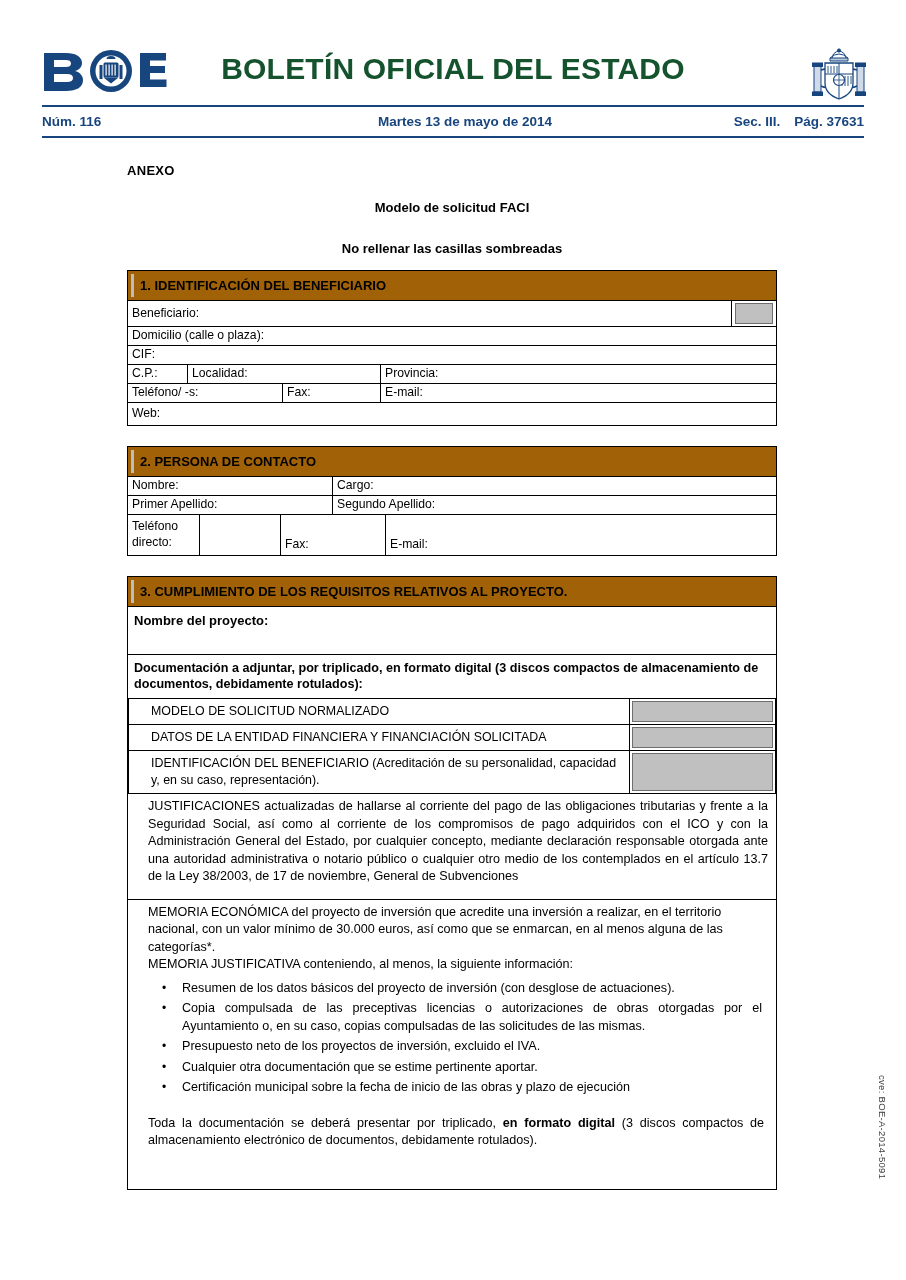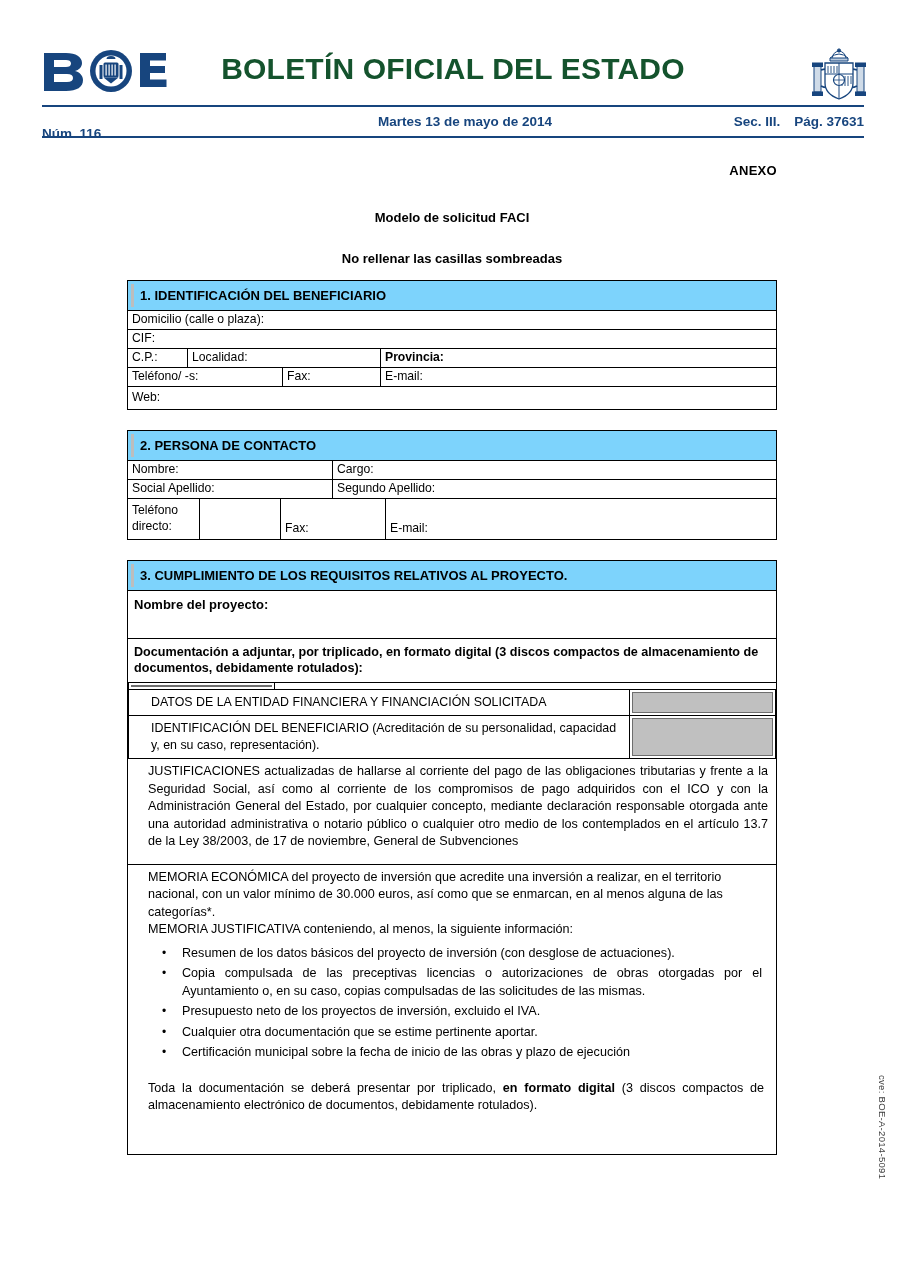--- a/index.html
+++ b/index.html
@@ -56,37 +56,37 @@
     background: #17457e;
   }
   .meta-row {
     position: absolute;
     left: 42px; top: 111px;
     width: 822px; height: 24px;
     font-size: 13.5px;
     font-weight: bold;
     color: #17457e;
   }
-  .meta-left  { position: absolute; left: 0; top: 15px; }
+  .meta-left  { position: absolute; left: 0; top: 3px; }
   .meta-center{ position: absolute; left: 12px; top: 3px; width: 822px; text-align: center; }
   .meta-right { position: absolute; right: 0; top: 3px; text-align: right; white-space: nowrap; }
   .meta-sec   { margin-right: 14px; }
 
   
   .doc-body {
     position: absolute;
     left: 127px; top: 163px;
     width: 650px;
   }
 
   .anexo-title {
-    text-align: right;
+    text-align: left;
     font-size: 13px;
     font-weight: bold;
-    margin: 0 0 32px 0;
+    margin: 0 0 22px 0;
     letter-spacing: 0.3px;
   }
   .doc-subtitle {
     text-align: center;
     font-size: 13px;
     font-weight: bold;
     margin: 0 0 26px 0;
   }
   .doc-note {
     text-align: center;
@@ -96,21 +96,21 @@
   }
 
   
   .block {
     border: 1.6px solid #000;
     width: 650px;
     background: #fff;
     margin-bottom: 20px;
   }
   .block-header {
-    background: #7dd3fc;
+    background: #a16207;
     border-bottom: 1.6px solid #000;
     padding: 7px 4px 7px 12px;
     font-size: 13px;
     font-weight: bold;
     position: relative;
   }
   .block-header::before {
     content: "";
     position: absolute;
     left: 3px; top: 3px; bottom: 3px;
@@ -329,33 +329,39 @@
 
 <div class="doc-body">
 
   <div class="anexo-title">ANEXO</div>
   <div class="doc-subtitle">Modelo de solicitud FACI</div>
   <div class="doc-note">No rellenar las casillas sombreadas</div>
 
   <div class="block">
     <div class="block-header">1. IDENTIFICACIÓN DEL BENEFICIARIO</div>
 
+    <div class="frow">
+      <div class="fcell" style="width:604px;border-right:1px solid #000;">Beneficiario:</div>
+      <div class="fcell" style="width:44px;padding:2px 3px;">
+        <div class="shade-pill" style="width:100%;"></div>
+      </div>
+    </div>
 
     <div class="frow">
       <div class="fcell" style="width:648px;">Domicilio (calle o plaza):</div>
     </div>
 
     <div class="frow">
       <div class="fcell" style="width:648px;">CIF:</div>
     </div>
 
     <div class="frow">
       <div class="fcell" style="width:60px;">C.P.:</div>
       <div class="fcell" style="width:193px;">Localidad:</div>
-      <div class="fcell" style="width:395px;font-weight:bold;">Provincia:</div>
+      <div class="fcell" style="width:395px;">Provincia:</div>
     </div>
 
     <div class="frow">
       <div class="fcell" style="width:155px;">Teléfono/ -s:</div>
       <div class="fcell" style="width:98px;">Fax:</div>
       <div class="fcell" style="width:395px;">E-mail:</div>
     </div>
 
     <div class="frow">
       <div class="fcell" style="width:648px;height:22px;">Web:</div>
@@ -364,41 +370,42 @@
 
   <div class="block">
     <div class="block-header">2. PERSONA DE CONTACTO</div>
 
     <div class="frow">
       <div class="fcell" style="width:205px;">Nombre:</div>
       <div class="fcell" style="width:443px;">Cargo:</div>
     </div>
 
     <div class="frow">
-      <div class="fcell" style="width:205px;">Social Apellido:</div>
+      <div class="fcell" style="width:205px;">Primer Apellido:</div>
       <div class="fcell" style="width:443px;">Segundo Apellido:</div>
     </div>
 
     <div class="frow" style="height:40px;">
       <div class="fcell" style="width:72px;white-space:normal;line-height:16px;align-items:flex-start;padding-top:3px;">Teléfono directo:</div>
       <div class="fcell empty" style="width:81px;"></div>
       <div class="fcell" style="width:105px;align-items:flex-end;padding-bottom:3px;">Fax:</div>
       <div class="fcell" style="width:390px;align-items:flex-end;padding-bottom:3px;">E-mail:</div>
     </div>
   </div>
 
   <div class="block">
     <div class="block-header">3. CUMPLIMIENTO DE LOS REQUISITOS RELATIVOS AL PROYECTO.</div>
 
     <div class="proj-name">Nombre del proyecto:</div>
 
     <div class="doc-attach">Documentación a adjuntar, por triplicado, en formato digital (3 discos compactos de almacenamiento de documentos, debidamente rotulados):</div>
 
     <div class="check-table">
       <div class="check-row">
+        <div class="check-label">MODELO DE SOLICITUD NORMALIZADO</div>
         <div class="check-box-wrap">
           <div class="check-box"></div>
         </div>
       </div>
       <div class="check-row">
         <div class="check-label">DATOS DE LA ENTIDAD FINANCIERA Y FINANCIACIÓN   SOLICITADA</div>
         <div class="check-box-wrap">
           <div class="check-box"></div>
         </div>
       </div>

